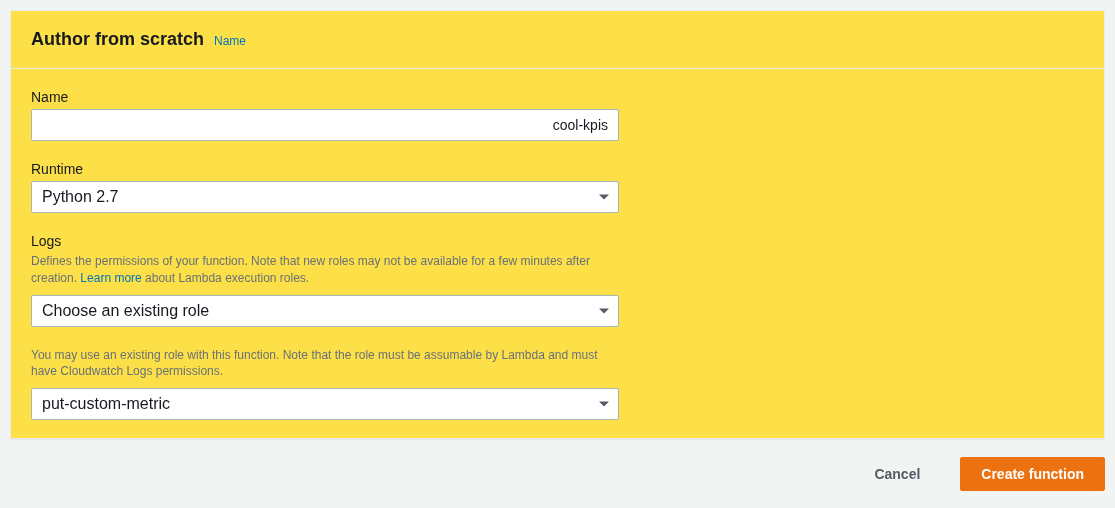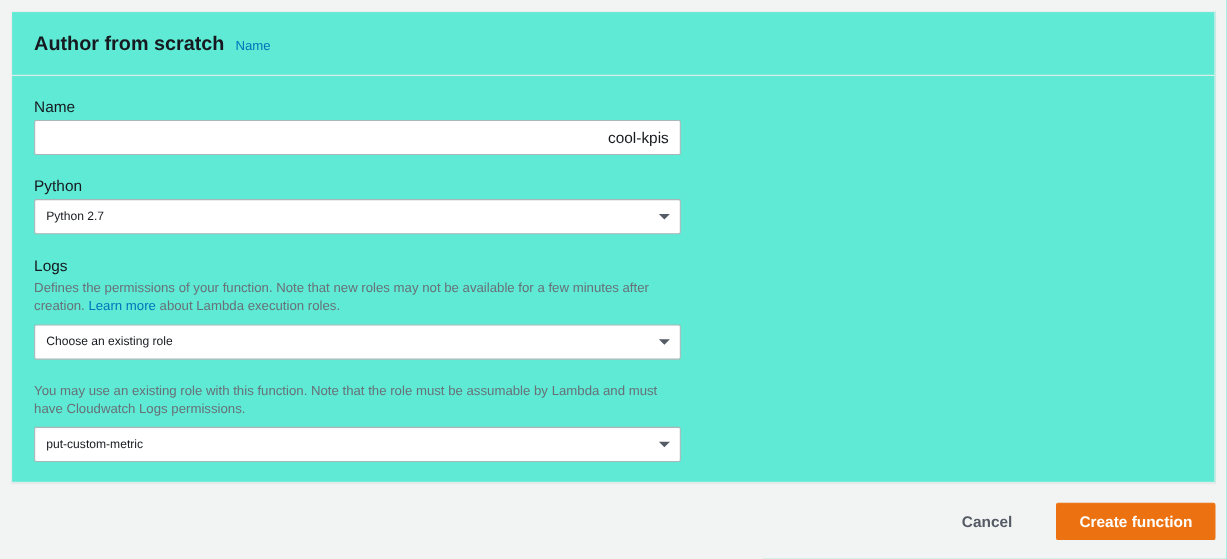--- a/index.html
+++ b/index.html
@@ -8,21 +8,21 @@
       padding: 0;
     }
     body {
       font-family: "Amazon Ember", "Helvetica Neue", Arial, sans-serif;
       background: #f2f3f3;
       padding: 10px;
       font-size: 14px;
       color: #16191f;
     }
     .panel {
-      background: #5eead4;
+      background: #fde047;
       border: 1px solid #eaeded;
       box-shadow: 0 1px 1px rgba(0,0,0,0.05);
     }
     .panel-header {
       padding: 18px 20px;
       border-bottom: 1px solid #eaeded;
       display: flex;
       align-items: baseline;
       gap: 10px;
     }
@@ -75,21 +75,21 @@
     .select-wrap {
       position: relative;
       width: 100%;
     }
     .select-input {
       width: 100%;
       height: 32px;
       padding: 4px 30px 4px 10px;
       border: 1px solid #aab7b8;
       border-radius: 2px;
-      font-size: 11px;
+      font-size: 16px;
       color: #16191f;
       background: #fff;
       appearance: none;
       -webkit-appearance: none;
       cursor: pointer;
       text-align: left;
     }
     .select-caret {
       position: absolute;
       right: 10px;
@@ -138,21 +138,21 @@
     <a class="info-link">Name</a>
   </div>
   <div class="panel-body">
 
     <div class="form-group">
       <label class="form-label">Name</label>
       <input type="text" class="text-input" value="cool-kpis" style="">
     </div>
 
     <div class="form-group">
-      <label class="form-label">Python</label>
+      <label class="form-label">Runtime</label>
       <div class="select-wrap">
         <button type="button" class="select-input">Python 2.7</button>
         <span class="select-caret"></span>
       </div>
     </div>
 
     <div class="form-group">
       <label class="form-label">Logs</label>
       <div class="form-description">
         <span>Defines the permissions of your function. Note that new roles may not be available for a few minutes after creation. </span><a class="learn-more">Learn more</a><span> about Lambda execution roles.</span>

